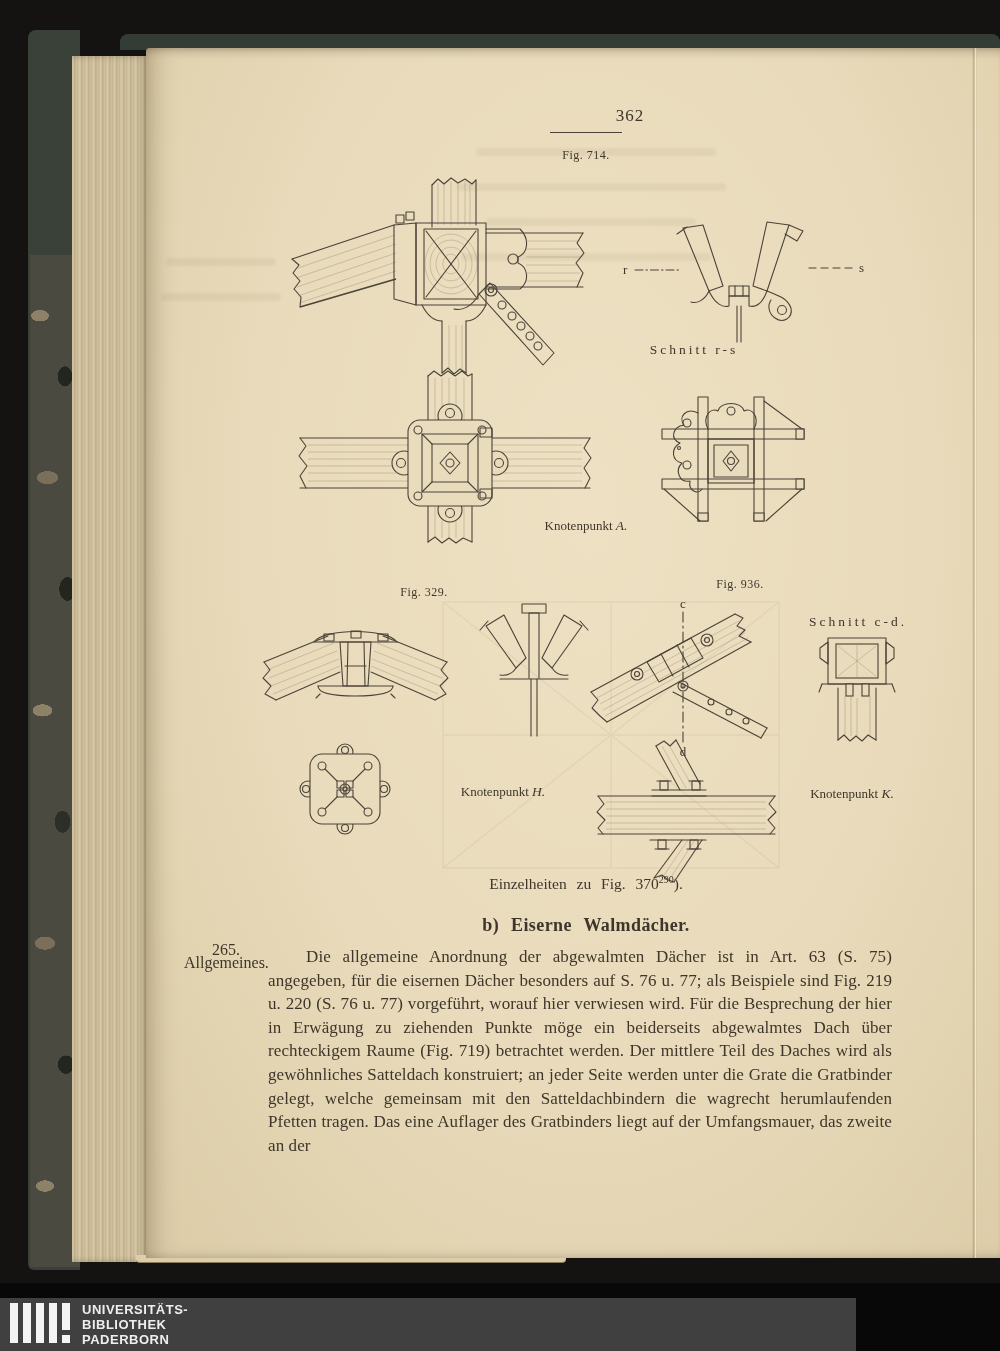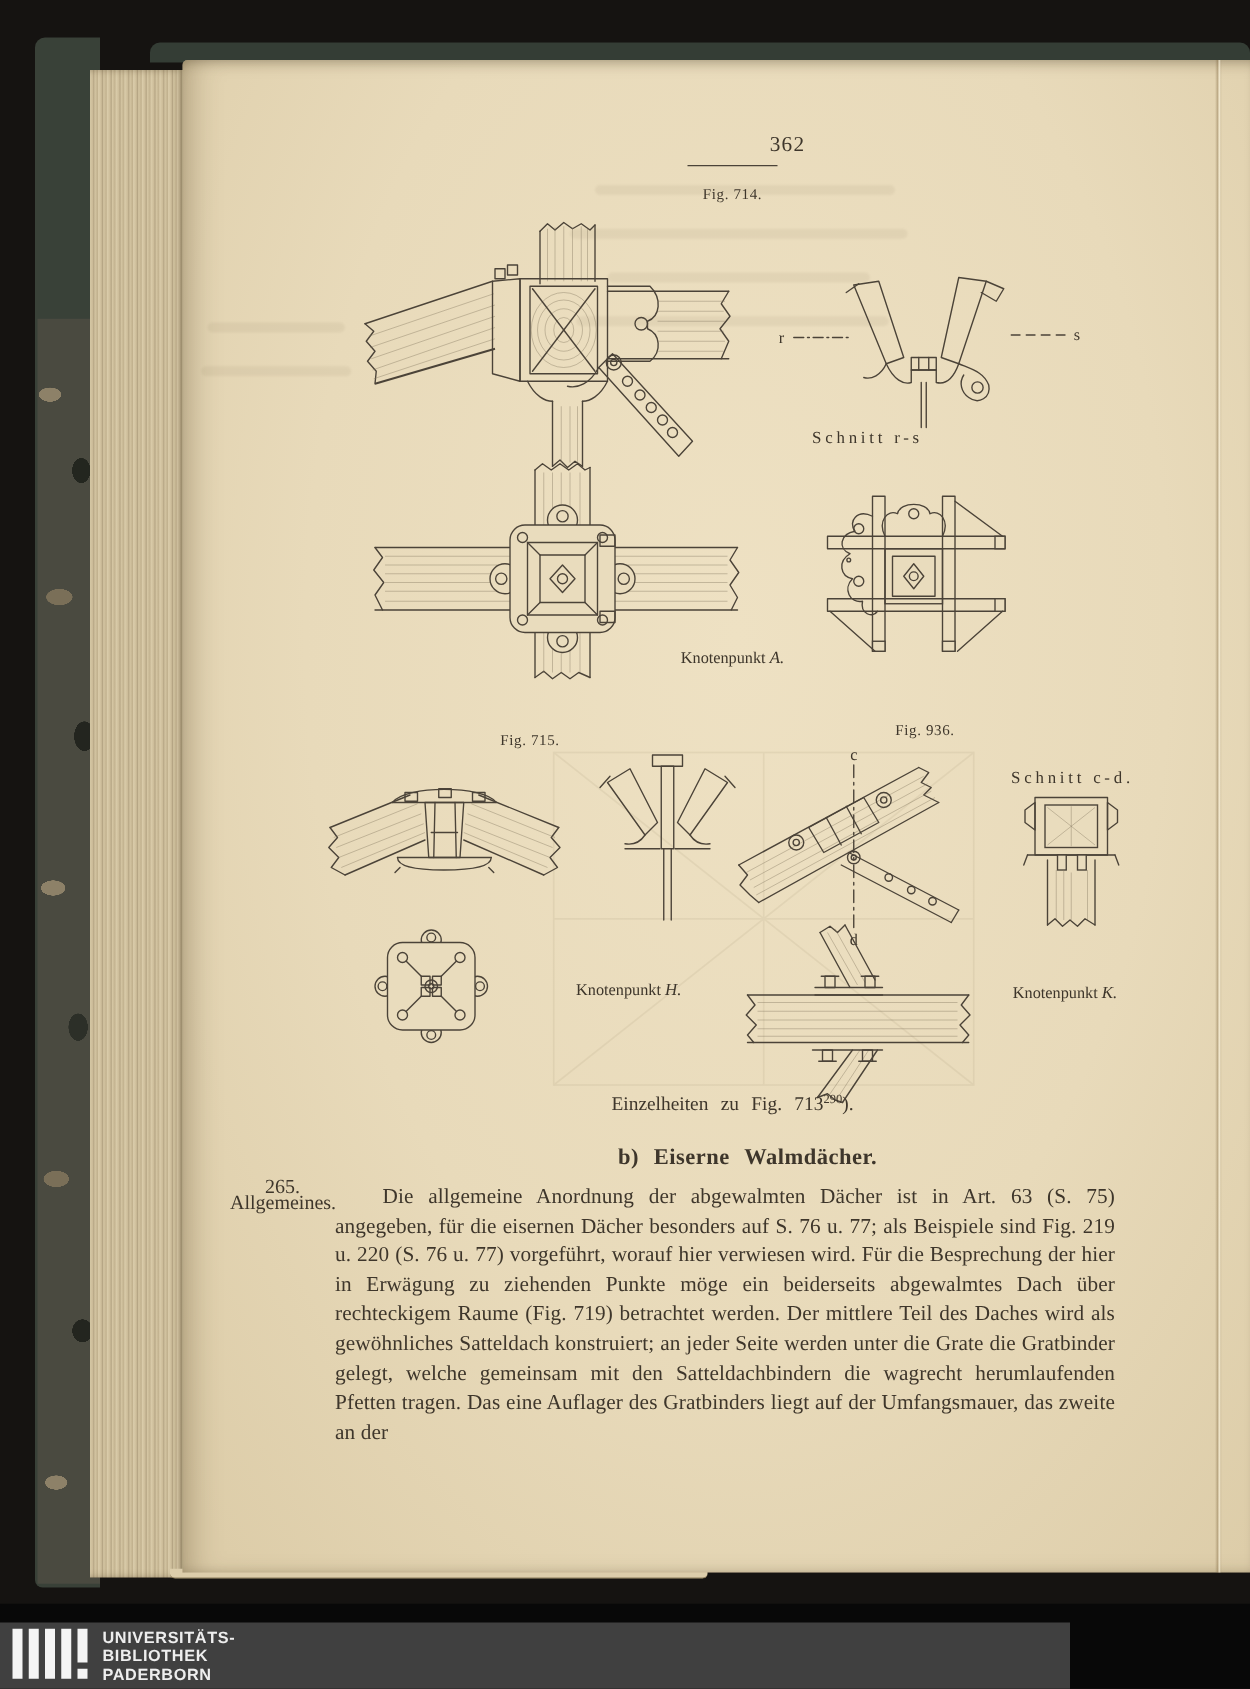--- a/index.html
+++ b/index.html
@@ -35,21 +35,21 @@
   
   .ctr{transform:translateX(-50%);white-space:nowrap;}
   #pageno{left:440px;top:58px;font-size:17px;letter-spacing:1px;margin-left:44px;}
   #pageno-rule{left:404px;top:84px;width:72px;height:1px;background:#4b4338;}
   .figcap{font-size:12px;letter-spacing:.5px;}
   .sublabel{font-size:13px;}
   .sublabel i{font-size:13.5px;}
   .spaced{letter-spacing:3px;font-size:13.5px;}
   #details-cap{font-size:15.5px;word-spacing:6px;}
   #details-cap sup{font-size:10px;}
-  #heading{left:440px;top:867px;font-size:18px;font-weight:bold;word-spacing:7px;letter-spacing:.4px;margin-left:12px;}
+  #heading{left:440px;top:867px;font-size:18px;font-weight:bold;word-spacing:7px;letter-spacing:.4px;}
   #margin-note{left:38px;top:895px;width:84px;font-size:16px;line-height:13px;text-align:center;}
   #para{left:122px;top:897px;width:624px;font-size:17px;line-height:23.6px;text-align:justify;text-indent:38px;letter-spacing:.1px;}
   
   svg{overflow:visible;}
   .ln{fill:none;stroke:#4b4338;stroke-width:1.1;stroke-linejoin:round;stroke-linecap:round;}
   .ln2{fill:none;stroke:#4b4338;stroke-width:1.6;stroke-linejoin:round;}
   .gr{fill:none;stroke:#85796279;stroke-width:.7;}
   .paperfill{fill:#e9dcbd;stroke:#4b4338;stroke-width:1.1;}
   .smark{font-family:"Liberation Serif",serif;font-size:13px;fill:#3e362b;}
   
@@ -259,21 +259,21 @@
       <line class="ln" x1="110" y1="8" x2="148" y2="36"></line>
       <line class="ln" x1="148" y1="96" x2="112" y2="128"></line>
       <line class="ln" x1="46" y1="128" x2="10" y2="96"></line>
     </svg>
 
     <div class="abs ctr sublabel" style="left:440px;top:470px;">
       <span>Knotenpunkt</span>
       <i>A.</i>
     </div>
 
-    <div class="abs ctr figcap" style="left:278px;top:537px;">Fig. 715.</div>
+    <div class="abs ctr figcap" style="left:278px;top:537px;">Fig. 329.</div>
     <div class="abs ctr figcap" style="left:594px;top:529px;">Fig. 936.</div>
 
     <svg class="abs" style="left:112px;top:560px;" width="195" height="112" viewBox="0 0 195 112">
       <line class="ln" x1="6" y1="54" x2="70" y2="28"></line>
         <line class="ln" x1="18" y1="92" x2="82" y2="64"></line>
       <polyline class="ln" points="6,54 12,62 5,70 13,78 7,86 18,92"></polyline>
       <line class="gr" x1="9" y1="62" x2="76" y2="35"></line>
         <line class="gr" x1="11" y1="70" x2="79" y2="43"></line>
       <line class="gr" x1="13" y1="78" x2="81" y2="51"></line>
         <line class="gr" x1="15" y1="86" x2="82" y2="58"></line>
@@ -449,21 +449,21 @@
       <rect class="ln" x="96" y="102" width="8" height="9"></rect>
         <line class="ln" x1="93" y1="111" x2="107" y2="111"></line>
     </svg>
 
     <div class="abs ctr sublabel" style="left:706px;top:738px;">
       <span>Knotenpunkt</span>
       <i>K.</i>
     </div>
 
     <div id="details-cap" class="abs ctr" style="left:440px;top:826px;">
-      <span>Einzelheiten zu Fig. 713</span><sup>290</sup><span>).</span>
+      <span>Einzelheiten zu Fig. 370</span><sup>290</sup><span>).</span>
     </div>
 
     <div id="heading" class="abs ctr">b) Eiserne Walmdächer.</div>
 
     <div id="margin-note" class="abs">
       <div>265.</div>
       <div>Allgemeines.</div>
     </div>
 
     <p id="para" class="abs" style="margin:0;">Die allgemeine Anordnung der abgewalmten Dächer ist in Art. 63 (S. 75) angegeben, für die eisernen Dächer besonders auf S. 76 u. 77; als Beispiele sind Fig. 219 u. 220 (S. 76 u. 77) vorgeführt, worauf hier verwiesen wird.  Für die Besprechung der hier in Erwägung zu ziehenden Punkte möge ein beiderseits abgewalmtes Dach über rechteckigem Raume (Fig. 719) betrachtet werden. Der mittlere Teil des Daches wird als gewöhnliches Satteldach konstruiert; an jeder Seite werden unter die Grate die Gratbinder gelegt, welche gemeinsam mit den Satteldachbindern die wagrecht herumlaufenden Pfetten tragen.  Das eine Auflager des Gratbinders liegt auf der Umfangsmauer, das zweite an der</p>

